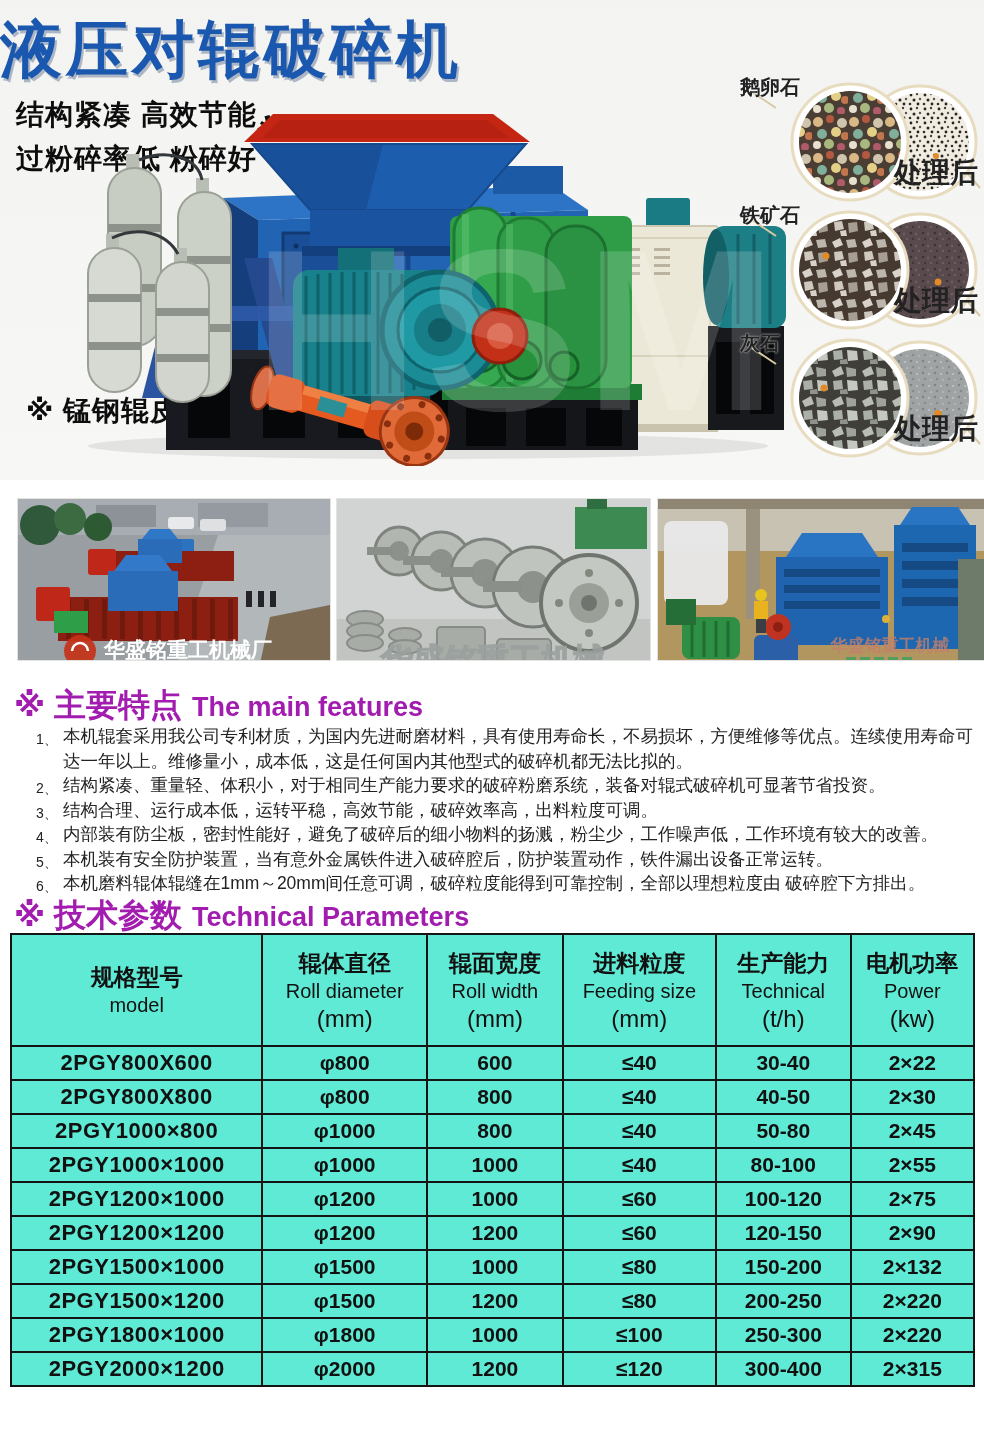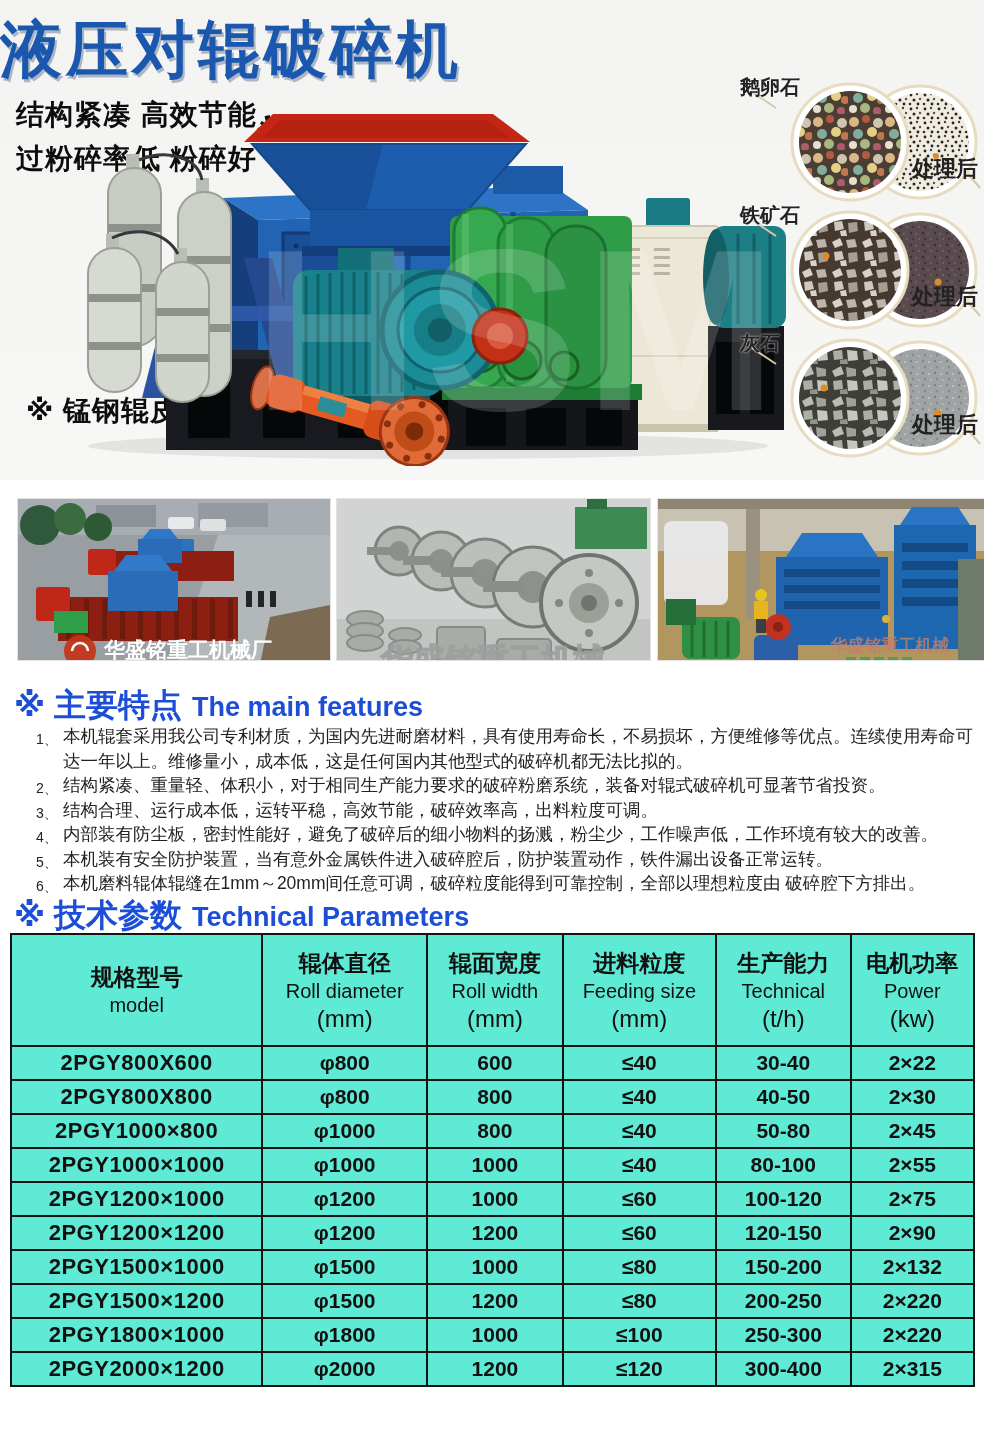--- a/index.html
+++ b/index.html
@@ -17,30 +17,30 @@
   .s3{left:26px;top:392px}.s4{left:32px;top:443px}
   .hopper-mark{position:absolute;left:256px;top:112px;font-size:30px;font-weight:900;
                transform:rotate(-14deg);color:#111;}
   .machine{position:absolute;left:48px;top:98px;width:748px;height:368px;}
   
   .materials{position:absolute;left:740px;top:66px;width:244px;height:402px;}
   .material-row{position:absolute;left:0;width:244px;height:128px;}
   .m0{top:12px}.m1{top:140px}.m2{top:268px}
   .m-name{position:absolute;left:0;top:-4px;font-size:20px;font-weight:700;color:#222;
           text-shadow:0 0 2px #fff;}
-  .m-after{position:absolute;right:6px;top:76px;font-size:22px;font-weight:700;color:#222;font-family:Liberation Serif, serif;}
+  .m-after{position:absolute;right:6px;top:76px;font-size:28px;font-weight:700;color:#222;font-family:Liberation Serif, serif;}
   .m-after i{position:absolute;right:-4px;top:-7px;width:36px;height:10px;
              background:#f2a93b;transform:skewX(-25deg);opacity:.85;z-index:-1;}
   
   .photos{position:absolute;left:0;top:483px;width:984px;height:196px;}
   .photo{position:absolute;top:16px;height:161px;overflow:hidden;background:#d7d9d8;
          outline:1px solid #e3e3e1;}
   .p1{left:18px;width:312px}.p2{left:337px;width:313px}.p3{left:658px;width:326px}
   
-  .sec-head{position:absolute;left:14px;white-space:nowrap;font-weight:900;color:#1d4ed8;}
+  .sec-head{position:absolute;left:14px;white-space:nowrap;font-weight:900;color:#a21caf;}
   .sec-head .cn{font-size:32px;}
   .sec-head .en{font-size:27px;font-weight:800;margin-left:10px;}
   .fh{top:684px}.th2{top:894px}
   .feat-list{position:absolute;left:36px;top:724px;width:938px;margin:0;padding:0;
              list-style:none;font-size:17.5px;line-height:24.5px;color:#222;}
   .feat-list li{position:relative;padding-left:27px;}
   .feat-list .num{position:absolute;left:0;top:3px;font-size:14px;color:#222;}
   
   .spec-table{position:absolute;left:10px;top:933px;width:965px;border-collapse:collapse;
               table-layout:fixed;background:#5eead4;}

